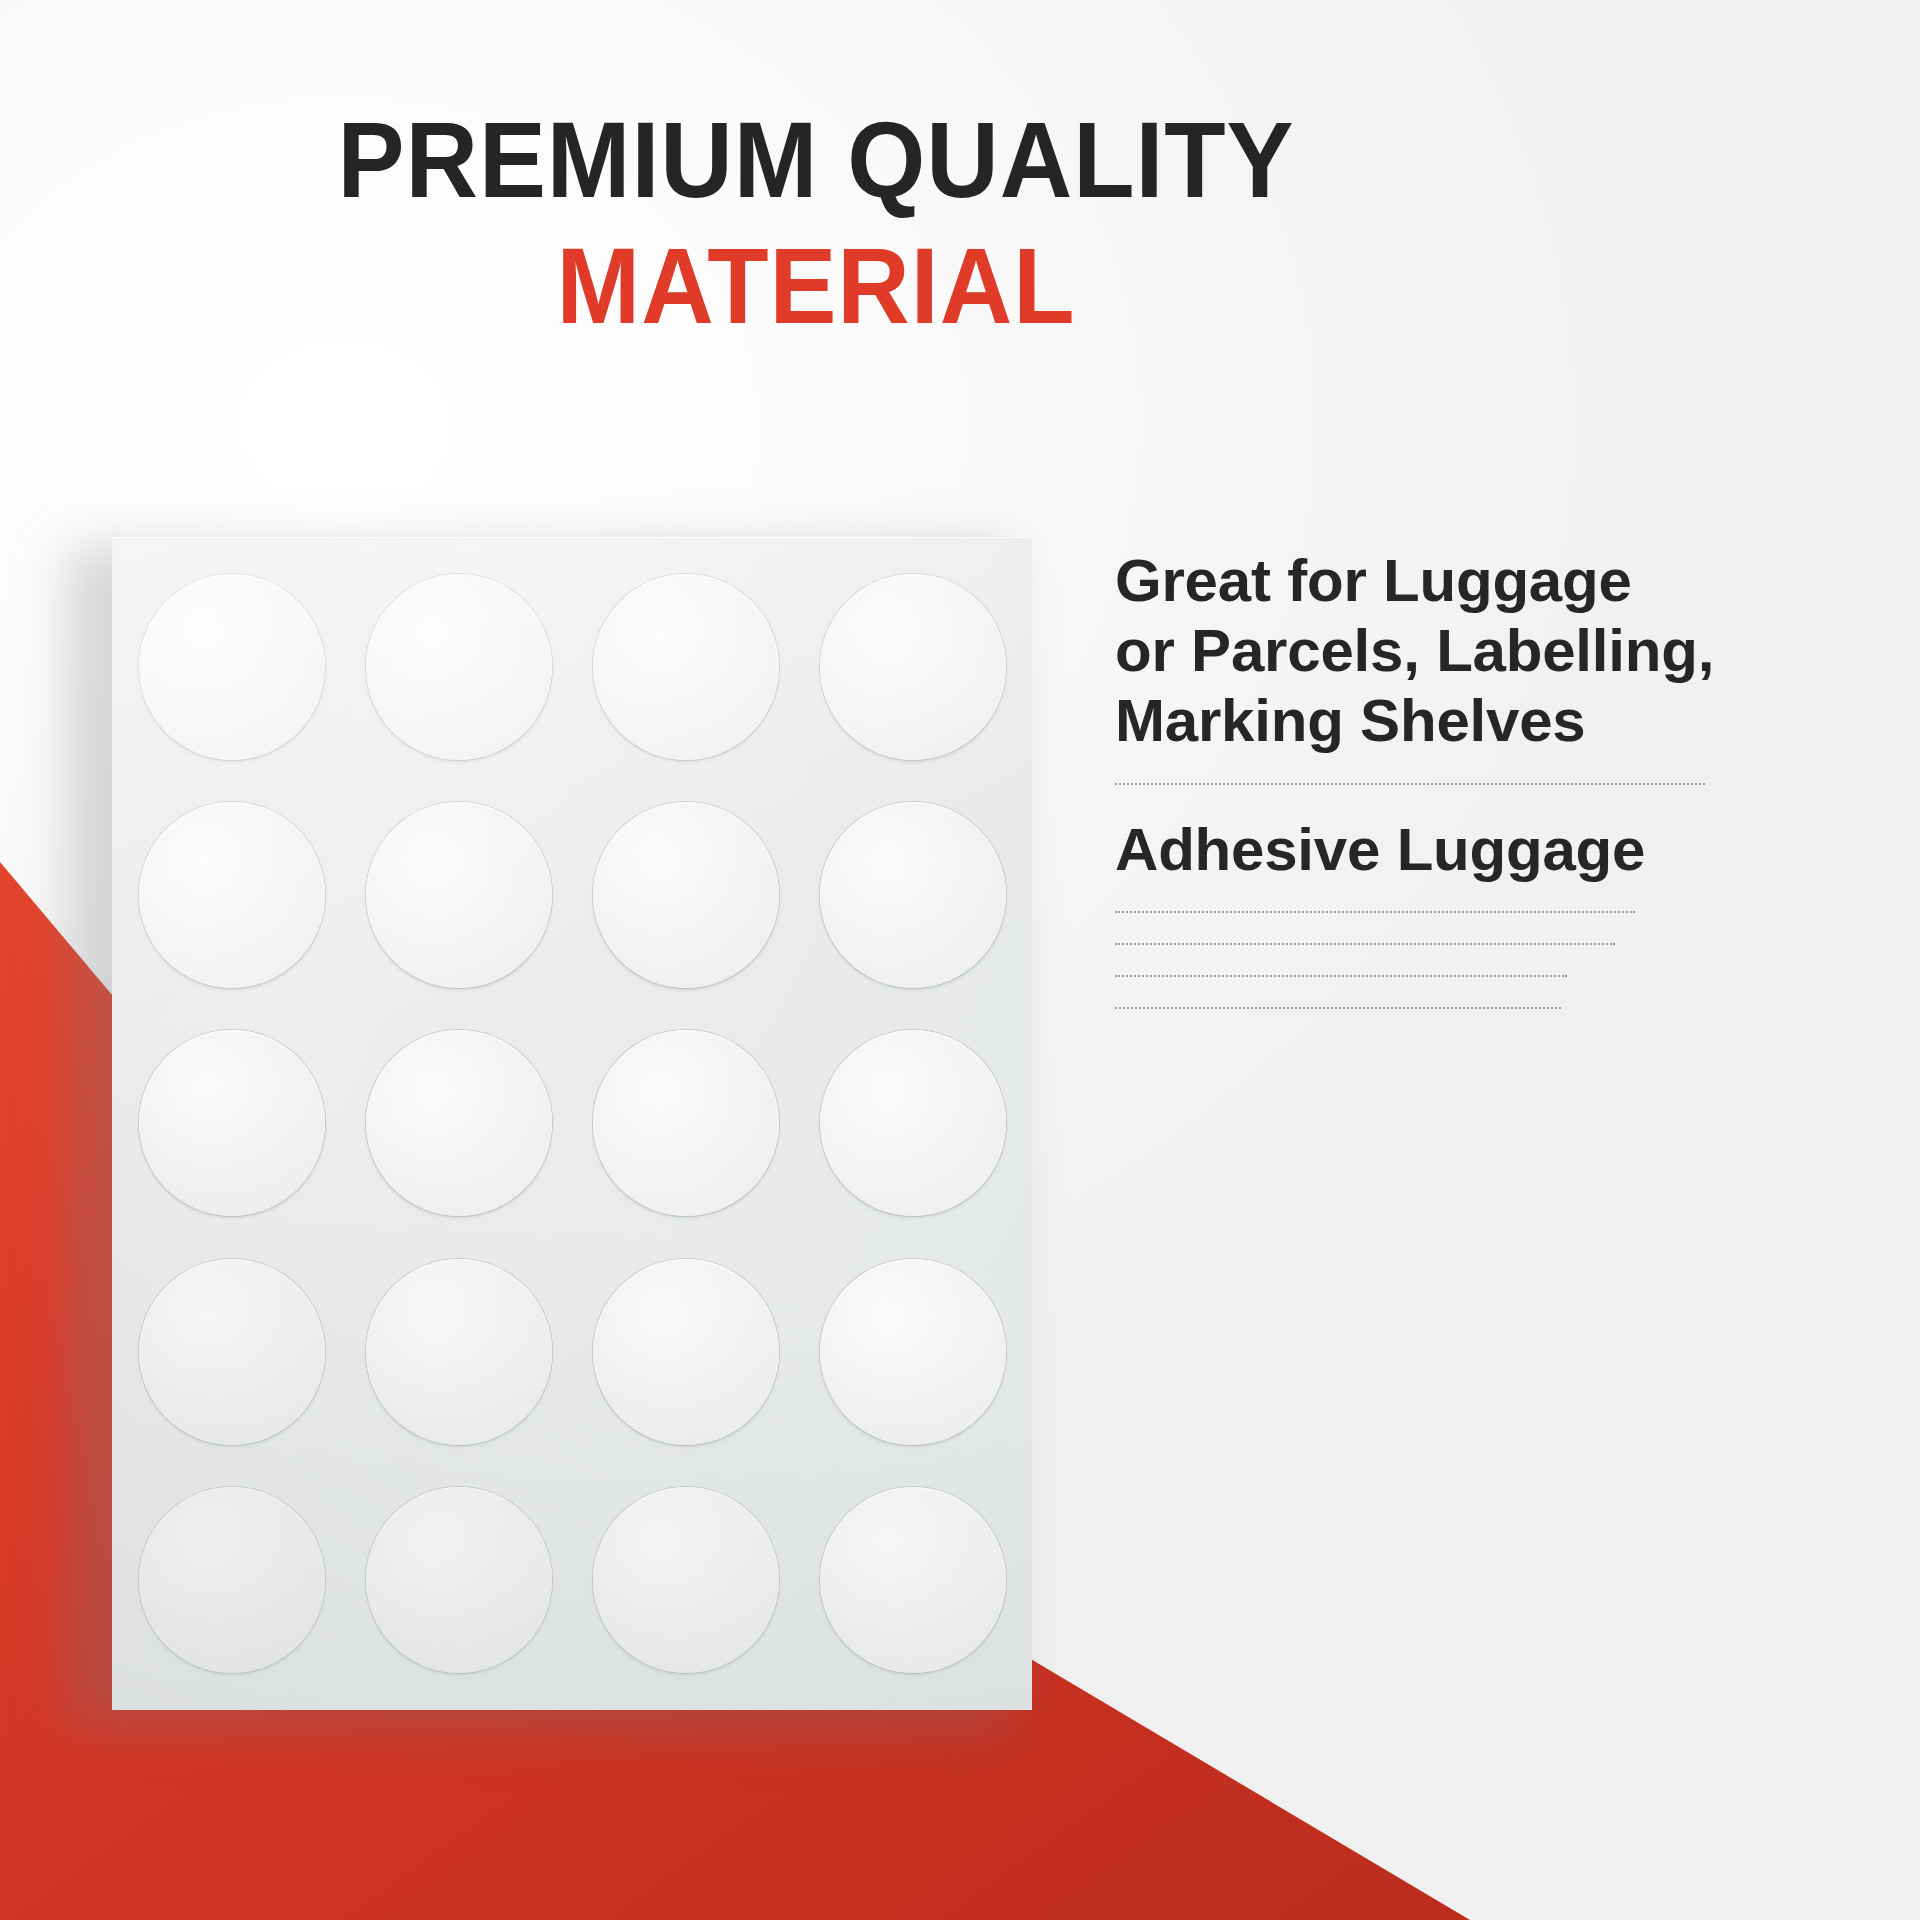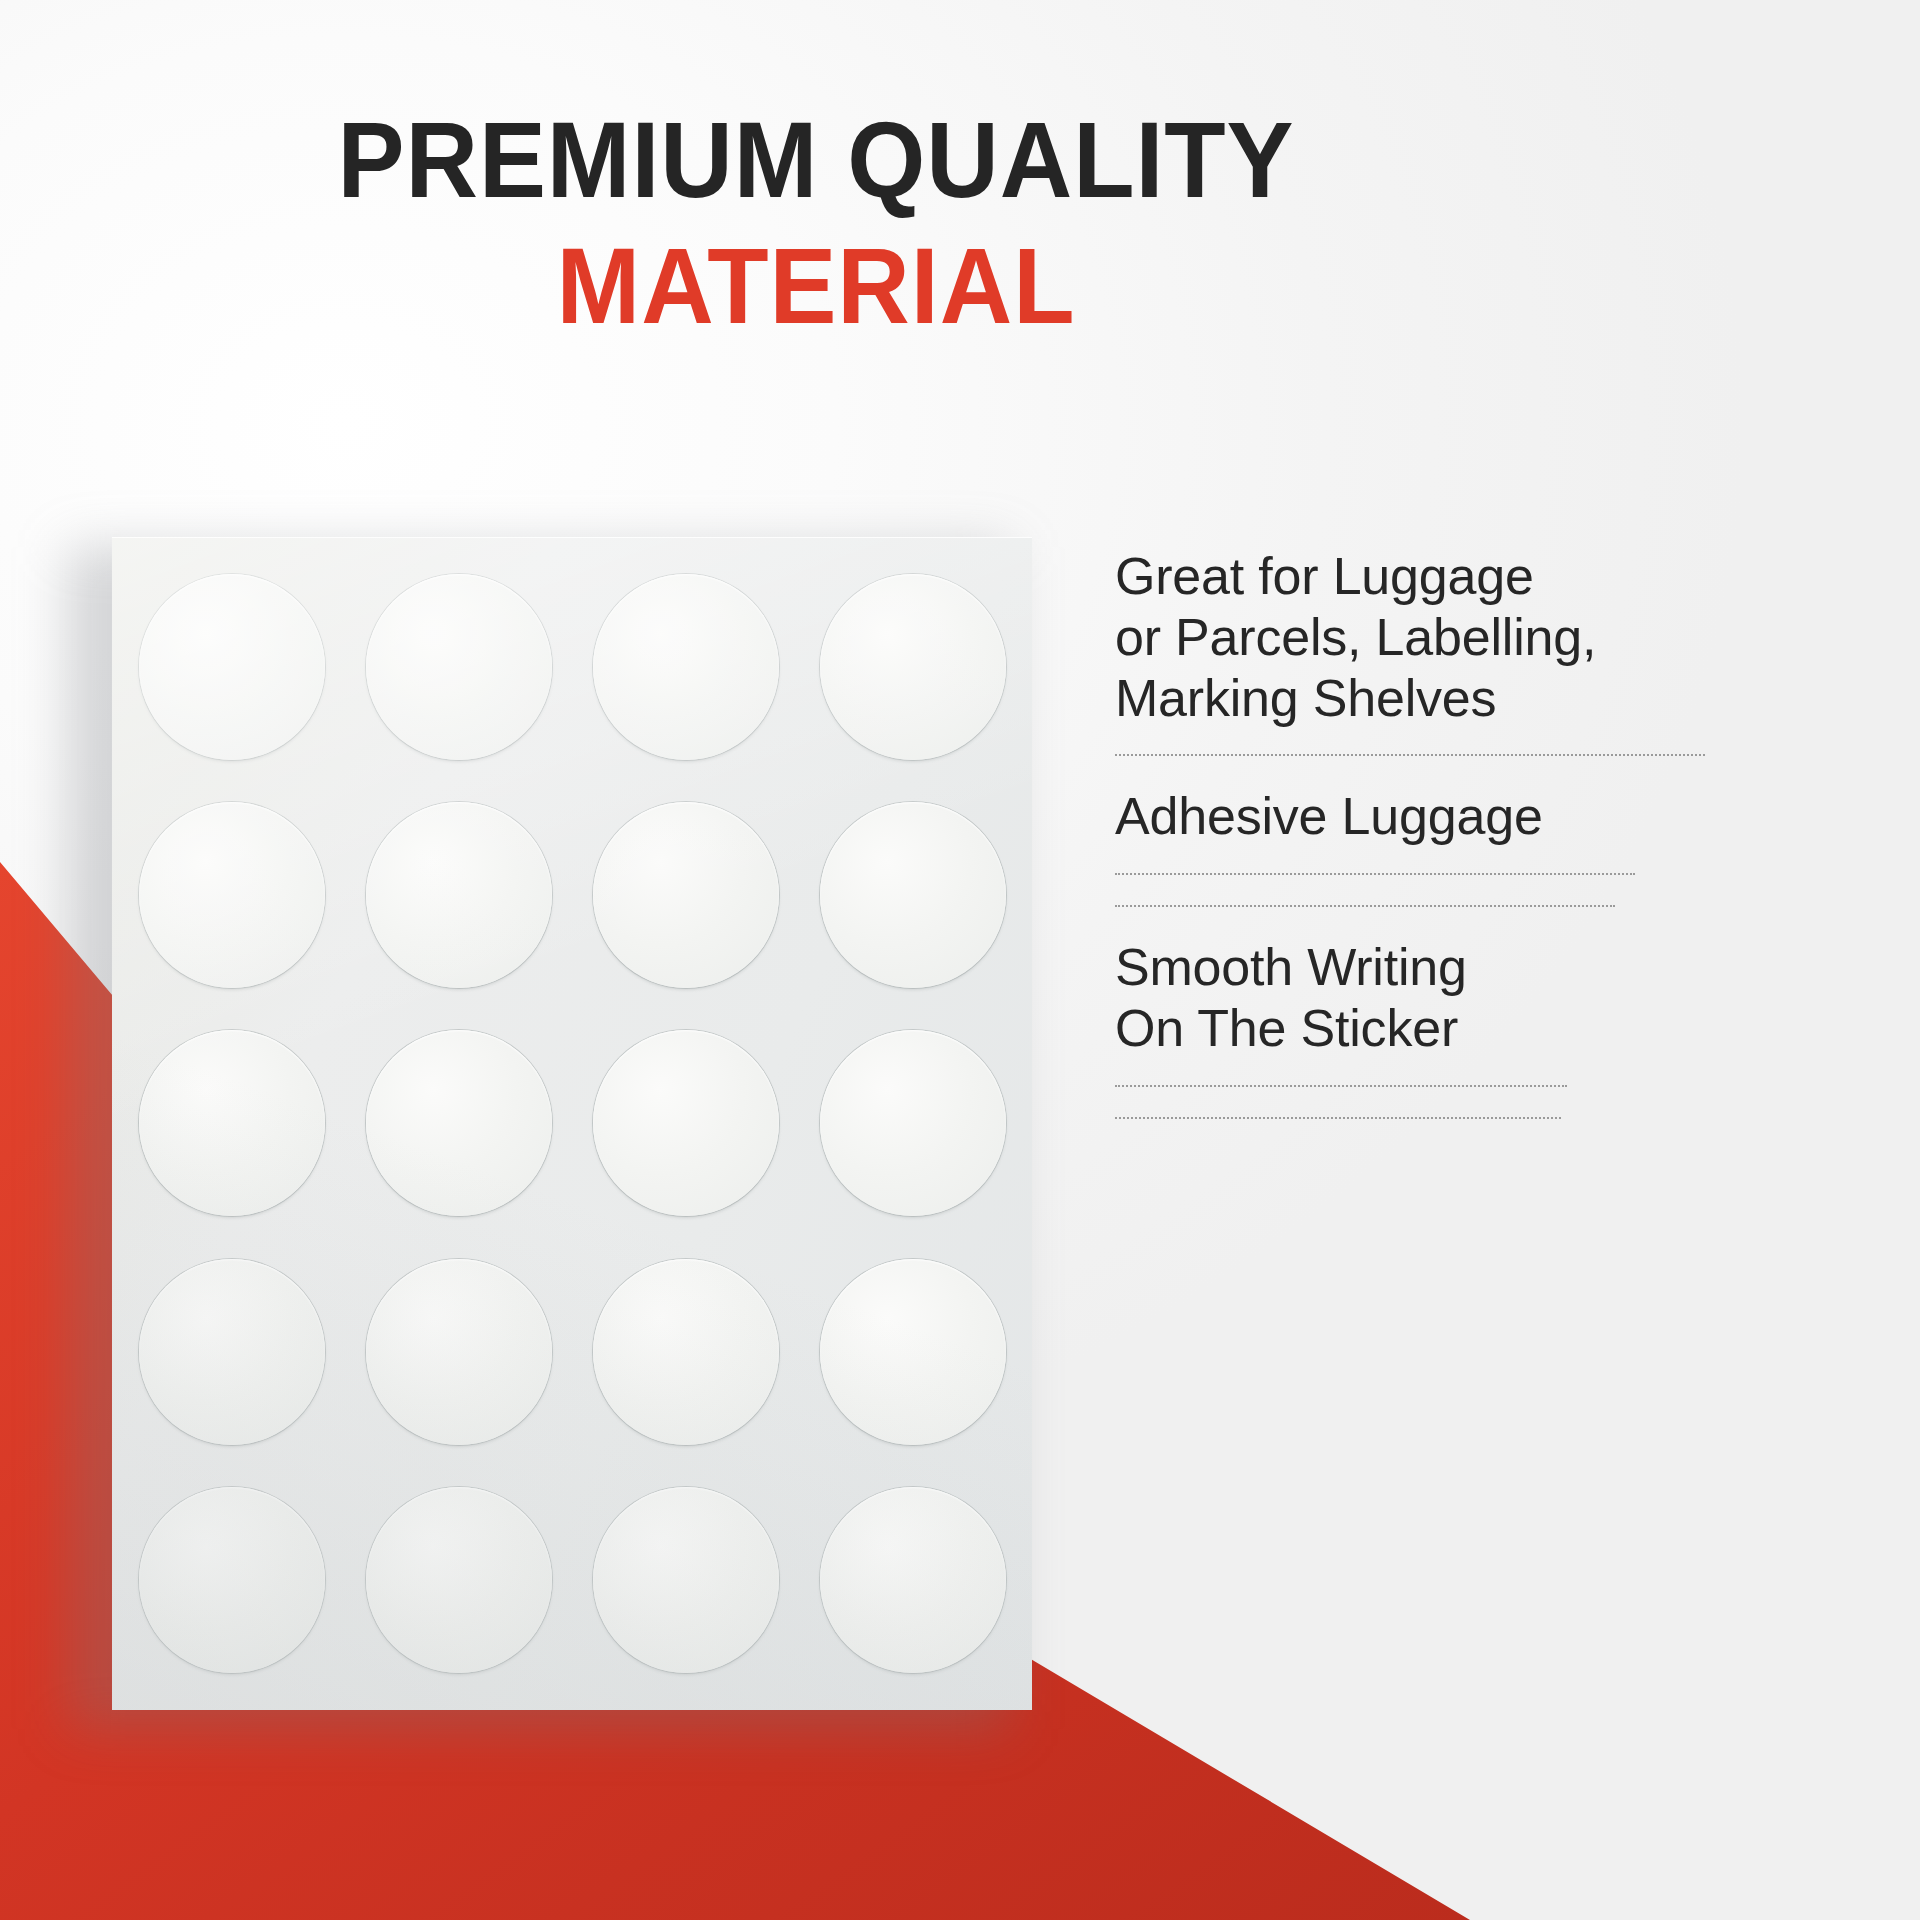--- a/index.html
+++ b/index.html
@@ -153,22 +153,22 @@
     z-index: 6;
   }
 
   .feature-item {
     padding: 0;
   }
 
   .feature-text {
     display: block;
     font-family: "Liberation Sans", sans-serif;
-    font-weight: 400;
-    font-size: 52px;
+    font-weight: 700;
+    font-size: 60px;
     line-height: 1.17;
     color: #262626;
     letter-spacing: -0.2px;
     white-space: pre-line;
   }
 
   .divider {
     height: 0;
     border-top: 2px dotted #9a9a9a;
     margin: 26px 0 30px 0;
@@ -282,23 +282,19 @@
     </div>
     <div class="divider w1"></div>
 
     <div class="feature-item">
       <span class="feature-text">Adhesive Luggage</span>
     </div>
     <div class="divider w2"></div>
 
     <div class="divider w3"></div>
 
-    <div class="feature-item">
-      <span class="feature-text">Smooth Writing
-On The Sticker</span>
-    </div>
     <div class="divider w4"></div>
 
     <div class="divider w5"></div>
 
   </div>
 
 </div>
 
 </body></html>

